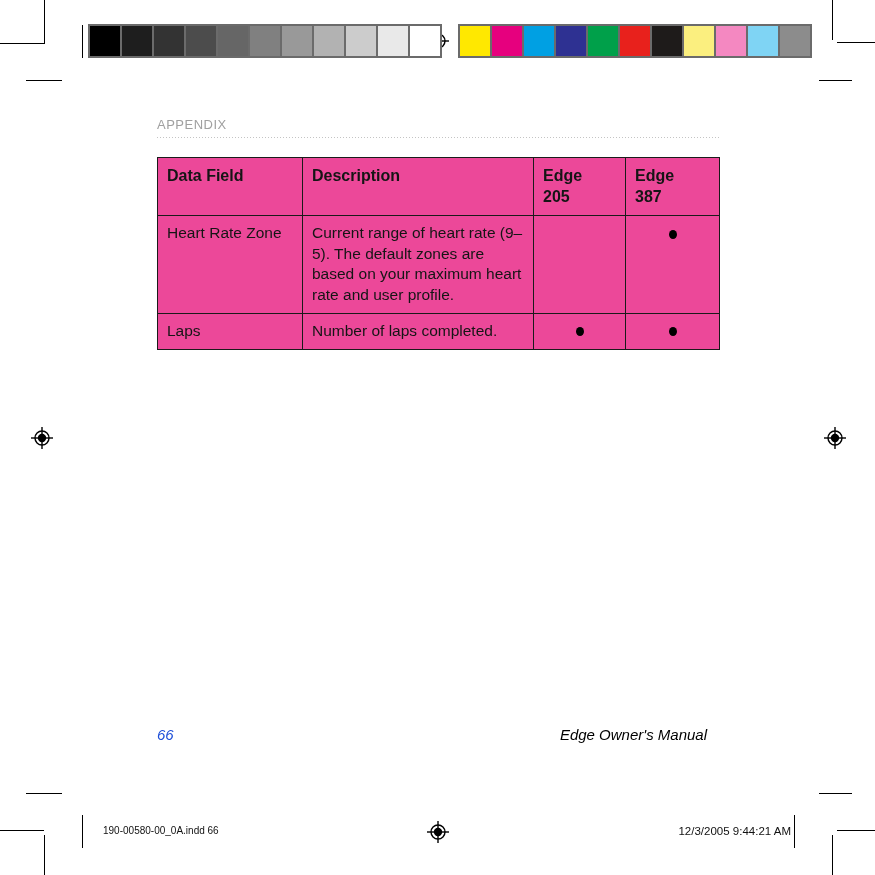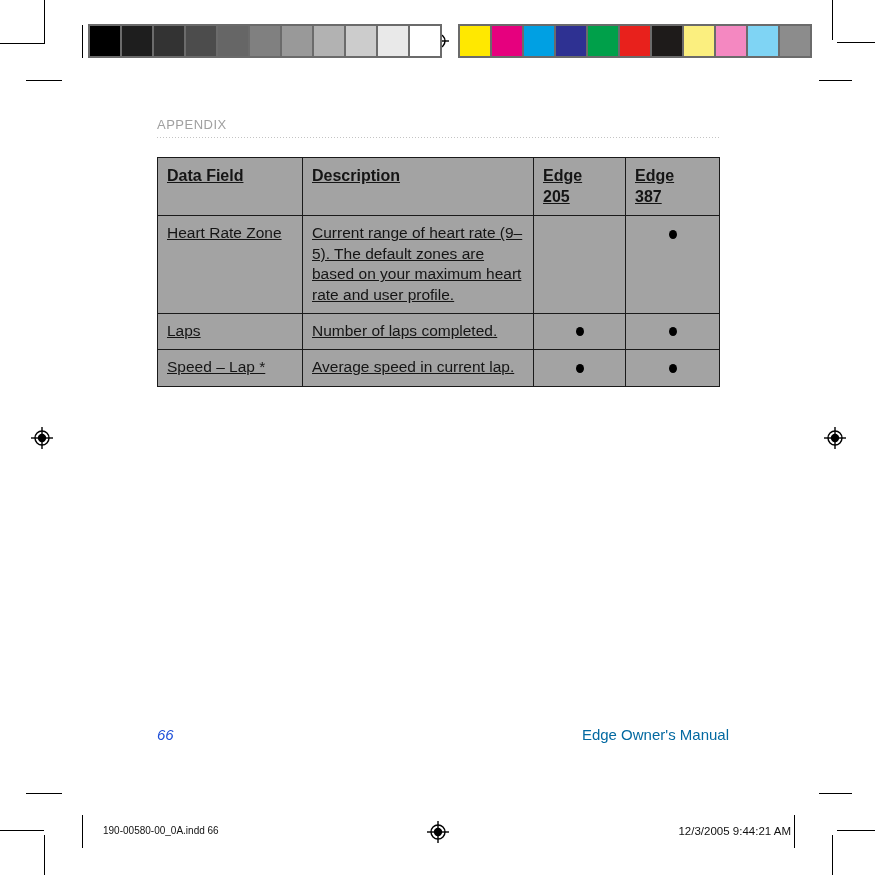--- a/index.html
+++ b/index.html
@@ -97,22 +97,21 @@
     table-layout: fixed;
     font-size: 15.5px;
     color: #151515;
   }
   #data-table th,
   #data-table td {
     border: 1.6px solid #1a1a1a;
     vertical-align: top;
     padding: 7px 9px 8px 9px;
     line-height: 1.32;
-    background: #a3a3a3;
-    text-decoration: underline;
+    background: #ec4899;
   }
   #data-table th {
     font-weight: bold;
     text-align: left;
     font-size: 16px;
   }
   .col-field  { width: 145px; }
   .col-desc   { width: 231px; }
   .col-e205   { width: 92px; }
   .col-e305   { width: 94px; }
@@ -135,24 +134,25 @@
   #folio {
     position: absolute;
     left: 157px;
     top: 726px;
     font-size: 15px;
     font-style: italic;
     color: #1d4ed8;
   }
   #footer-title {
     position: absolute;
-    right: 146px;
+    right: 168px;
     top: 726px;
     font-size: 15px;
-    color: #0369a1;
+    font-style: italic;
+    color: #000000;
     white-space: nowrap;
   }
 
   
   #slug-left {
     position: absolute;
     left: 103px;
     top: 825px;
     font-size: 10px;
     color: #111111;
@@ -289,26 +289,20 @@
           <td>Current range of heart rate (9–5). The default zones are based on your maximum heart rate and user profile.</td>
           <td class="mark-cell"></td>
           <td class="mark-cell"><span class="bullet"></span></td>
         </tr>
         <tr>
           <td>Laps</td>
           <td>Number of laps completed.</td>
           <td class="mark-cell"><span class="bullet"></span></td>
           <td class="mark-cell"><span class="bullet"></span></td>
         </tr>
-        <tr>
-          <td>Speed – Lap *</td>
-          <td>Average speed in current lap.</td>
-          <td class="mark-cell"><span class="bullet"></span></td>
-          <td class="mark-cell"><span class="bullet"></span></td>
-        </tr>
       </tbody>
   </table>
 
   <div id="folio">66</div>
   <div id="footer-title">Edge Owner's Manual</div>
 </div>
 
 <div id="slug-left">190-00580-00_0A.indd   66</div>
 <div id="slug-right">12/3/2005   9:44:21 AM</div>
 

